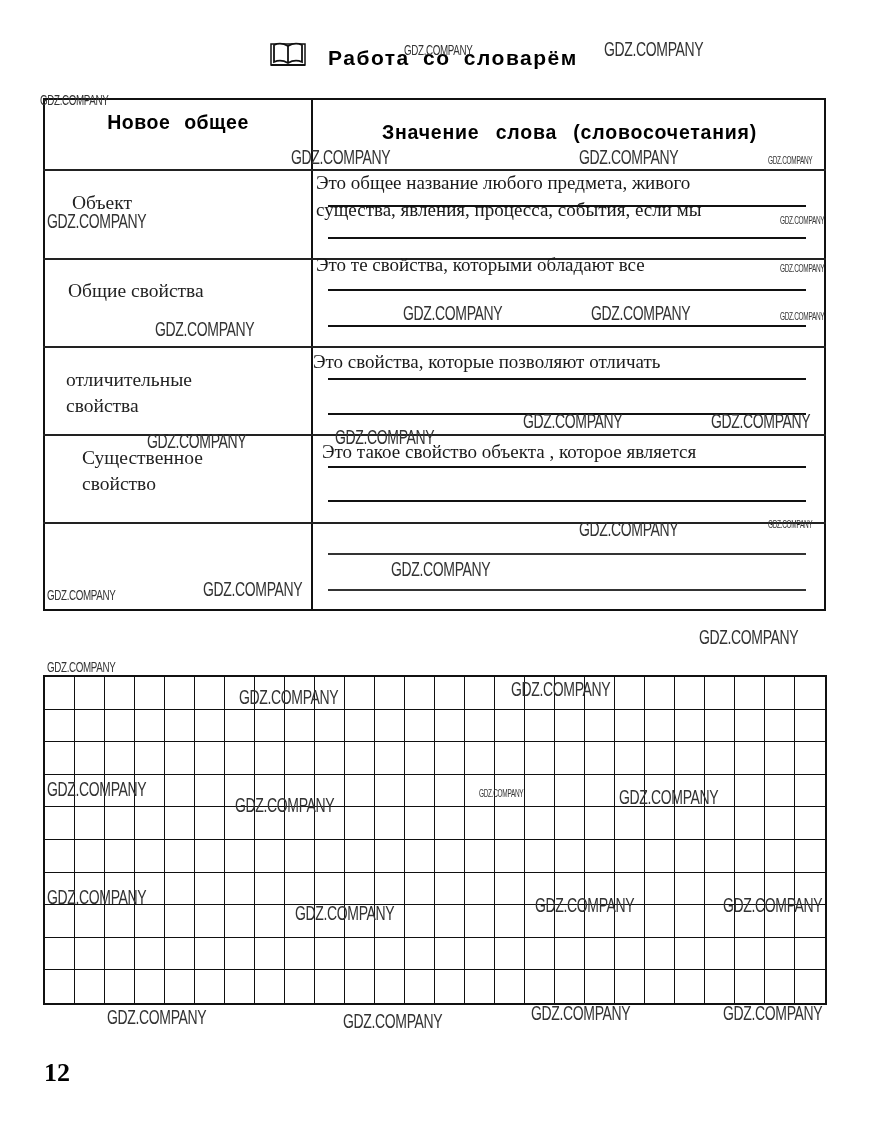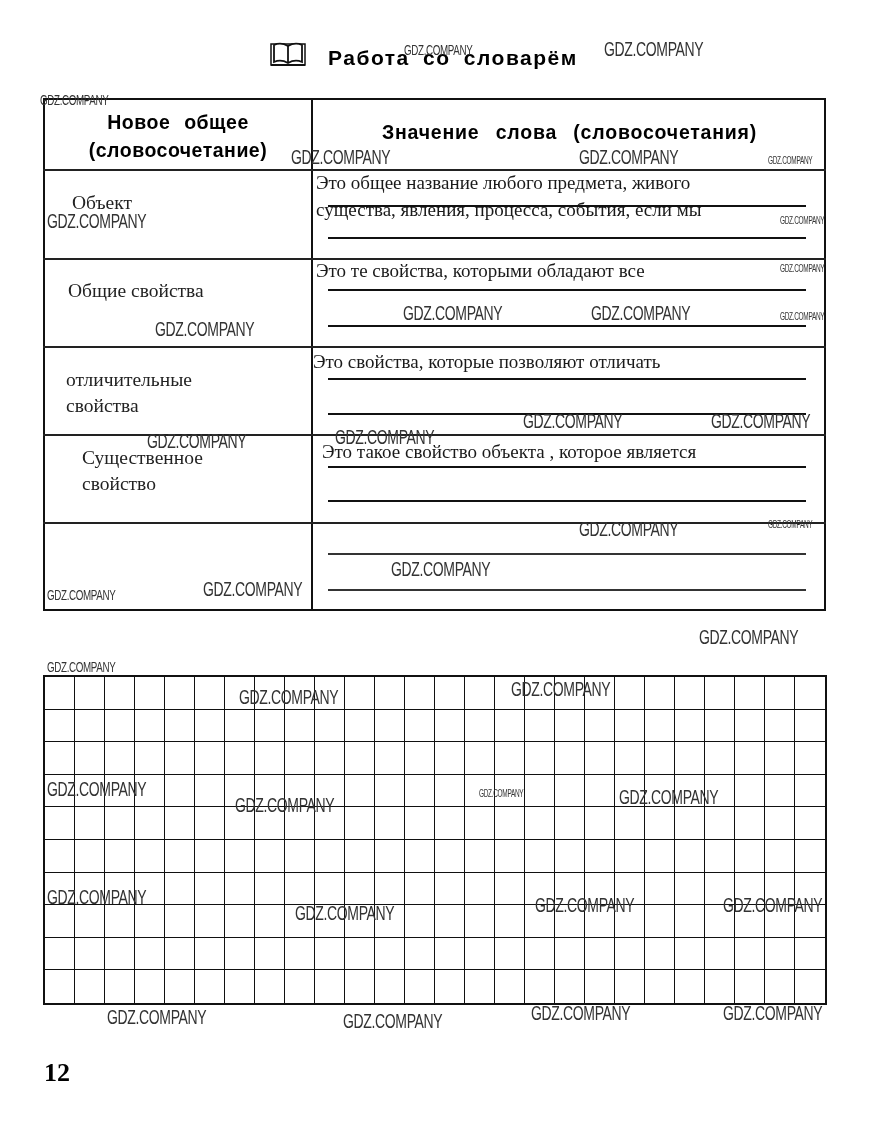--- a/index.html
+++ b/index.html
@@ -46,38 +46,37 @@
 <div class="abs table"></div>
 <div class="abs vdiv"></div>
 <div class="abs hline" style="top:169px"></div>
 <div class="abs hline" style="top:258px"></div>
 <div class="abs hline" style="top:346px"></div>
 <div class="abs hline" style="top:434px"></div>
 <div class="abs hline" style="top:522px"></div>
 
 <div class="abs hdr-left">
   <div>Новое общее</div>
-  <div>(словосочетание)</div>
 </div>
 <div class="abs hdr-right">Значение слова (словосочетания)</div>
 
 <div class="abs term" style="left:72px; top:190px;">
   <div>Объект</div>
 </div>
 <div class="abs meaning" style="left:316px; top:170px;">
   <div>Это общее название любого предмета, живого</div>
   <div>существа, явления, процесса, события, если мы</div>
 </div>
 <div class="abs rule" style="left:328px; top:205px; width:478px;"></div>
 <div class="abs rule" style="left:328px; top:237px; width:478px;"></div>
 
 <div class="abs term" style="left:68px; top:278px;">
   <div>Общие свойства</div>
 </div>
-<div class="abs meaning" style="left:316px; top:258px;text-align:center;">
+<div class="abs meaning" style="left:316px; top:252px;text-align:center;">
   <div>Это те свойства, которыми обладают все</div>
 </div>
 <div class="abs rule" style="left:328px; top:289px; width:478px;"></div>
 <div class="abs rule" style="left:328px; top:325px; width:478px;"></div>
 
 <div class="abs term" style="left:66px; top:367px;">
   <div>отличительные</div>
   <div>свойства</div>
 </div>
 <div class="abs meaning" style="left:313px; top:349px;">

